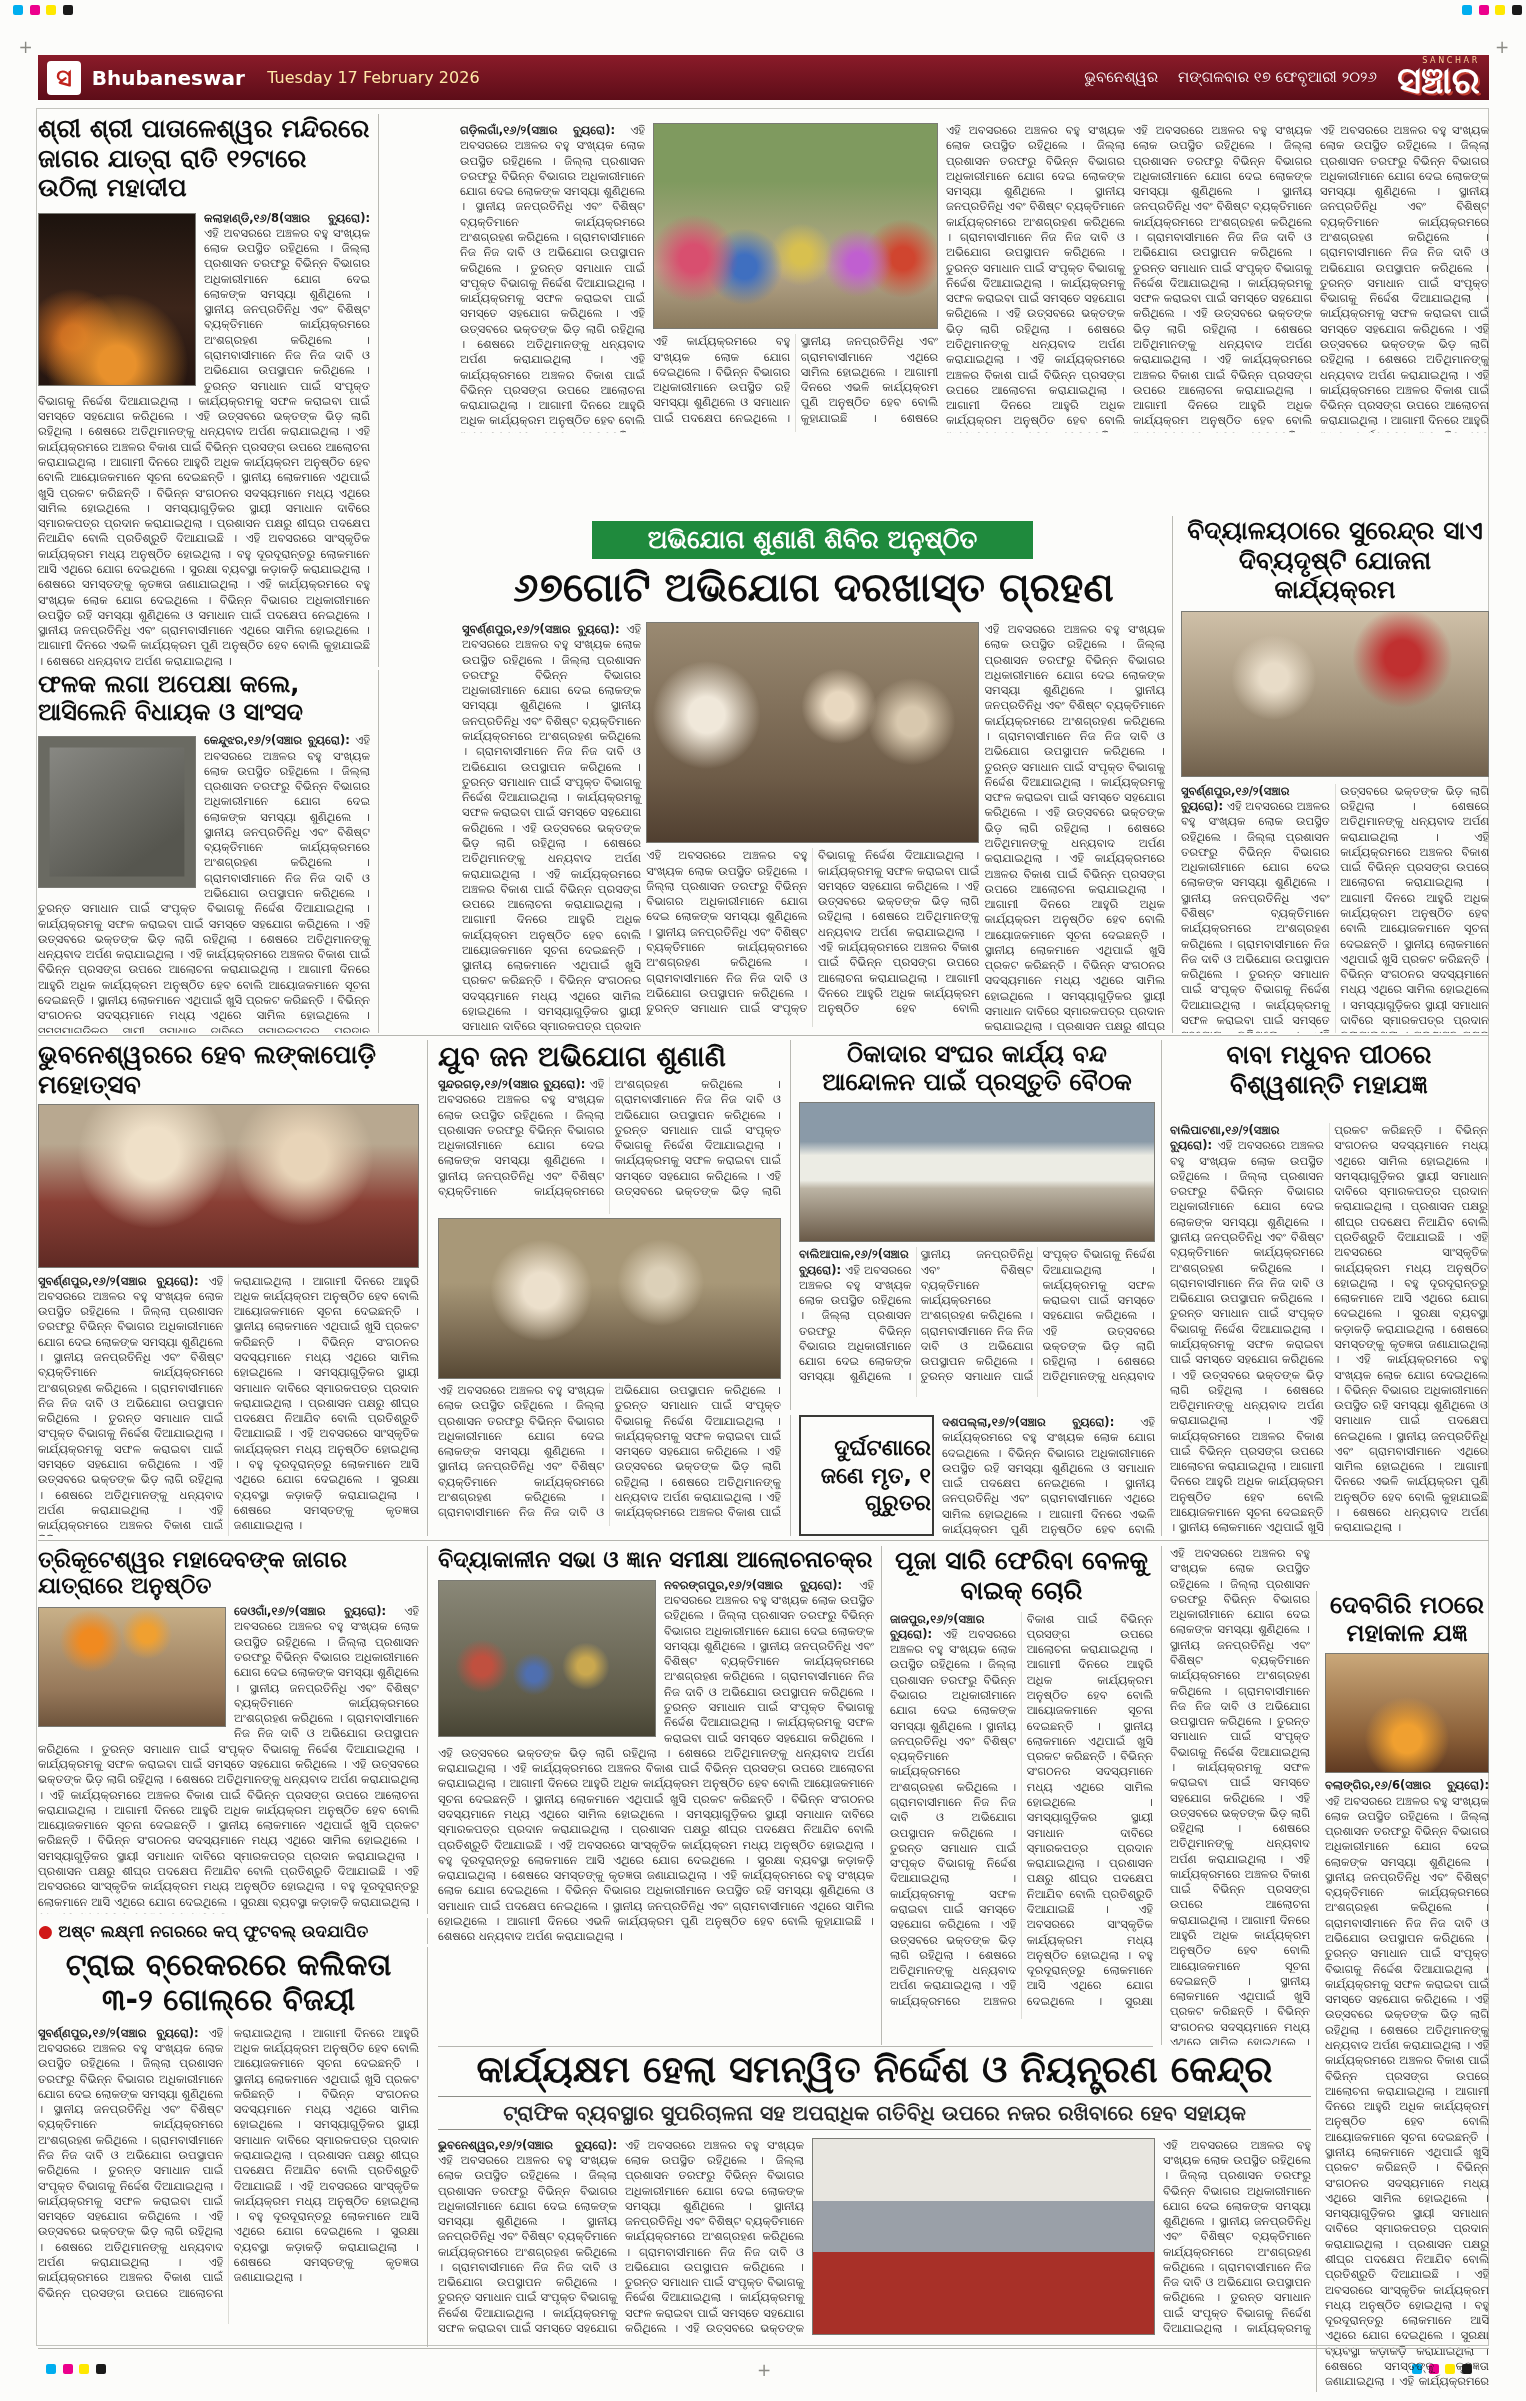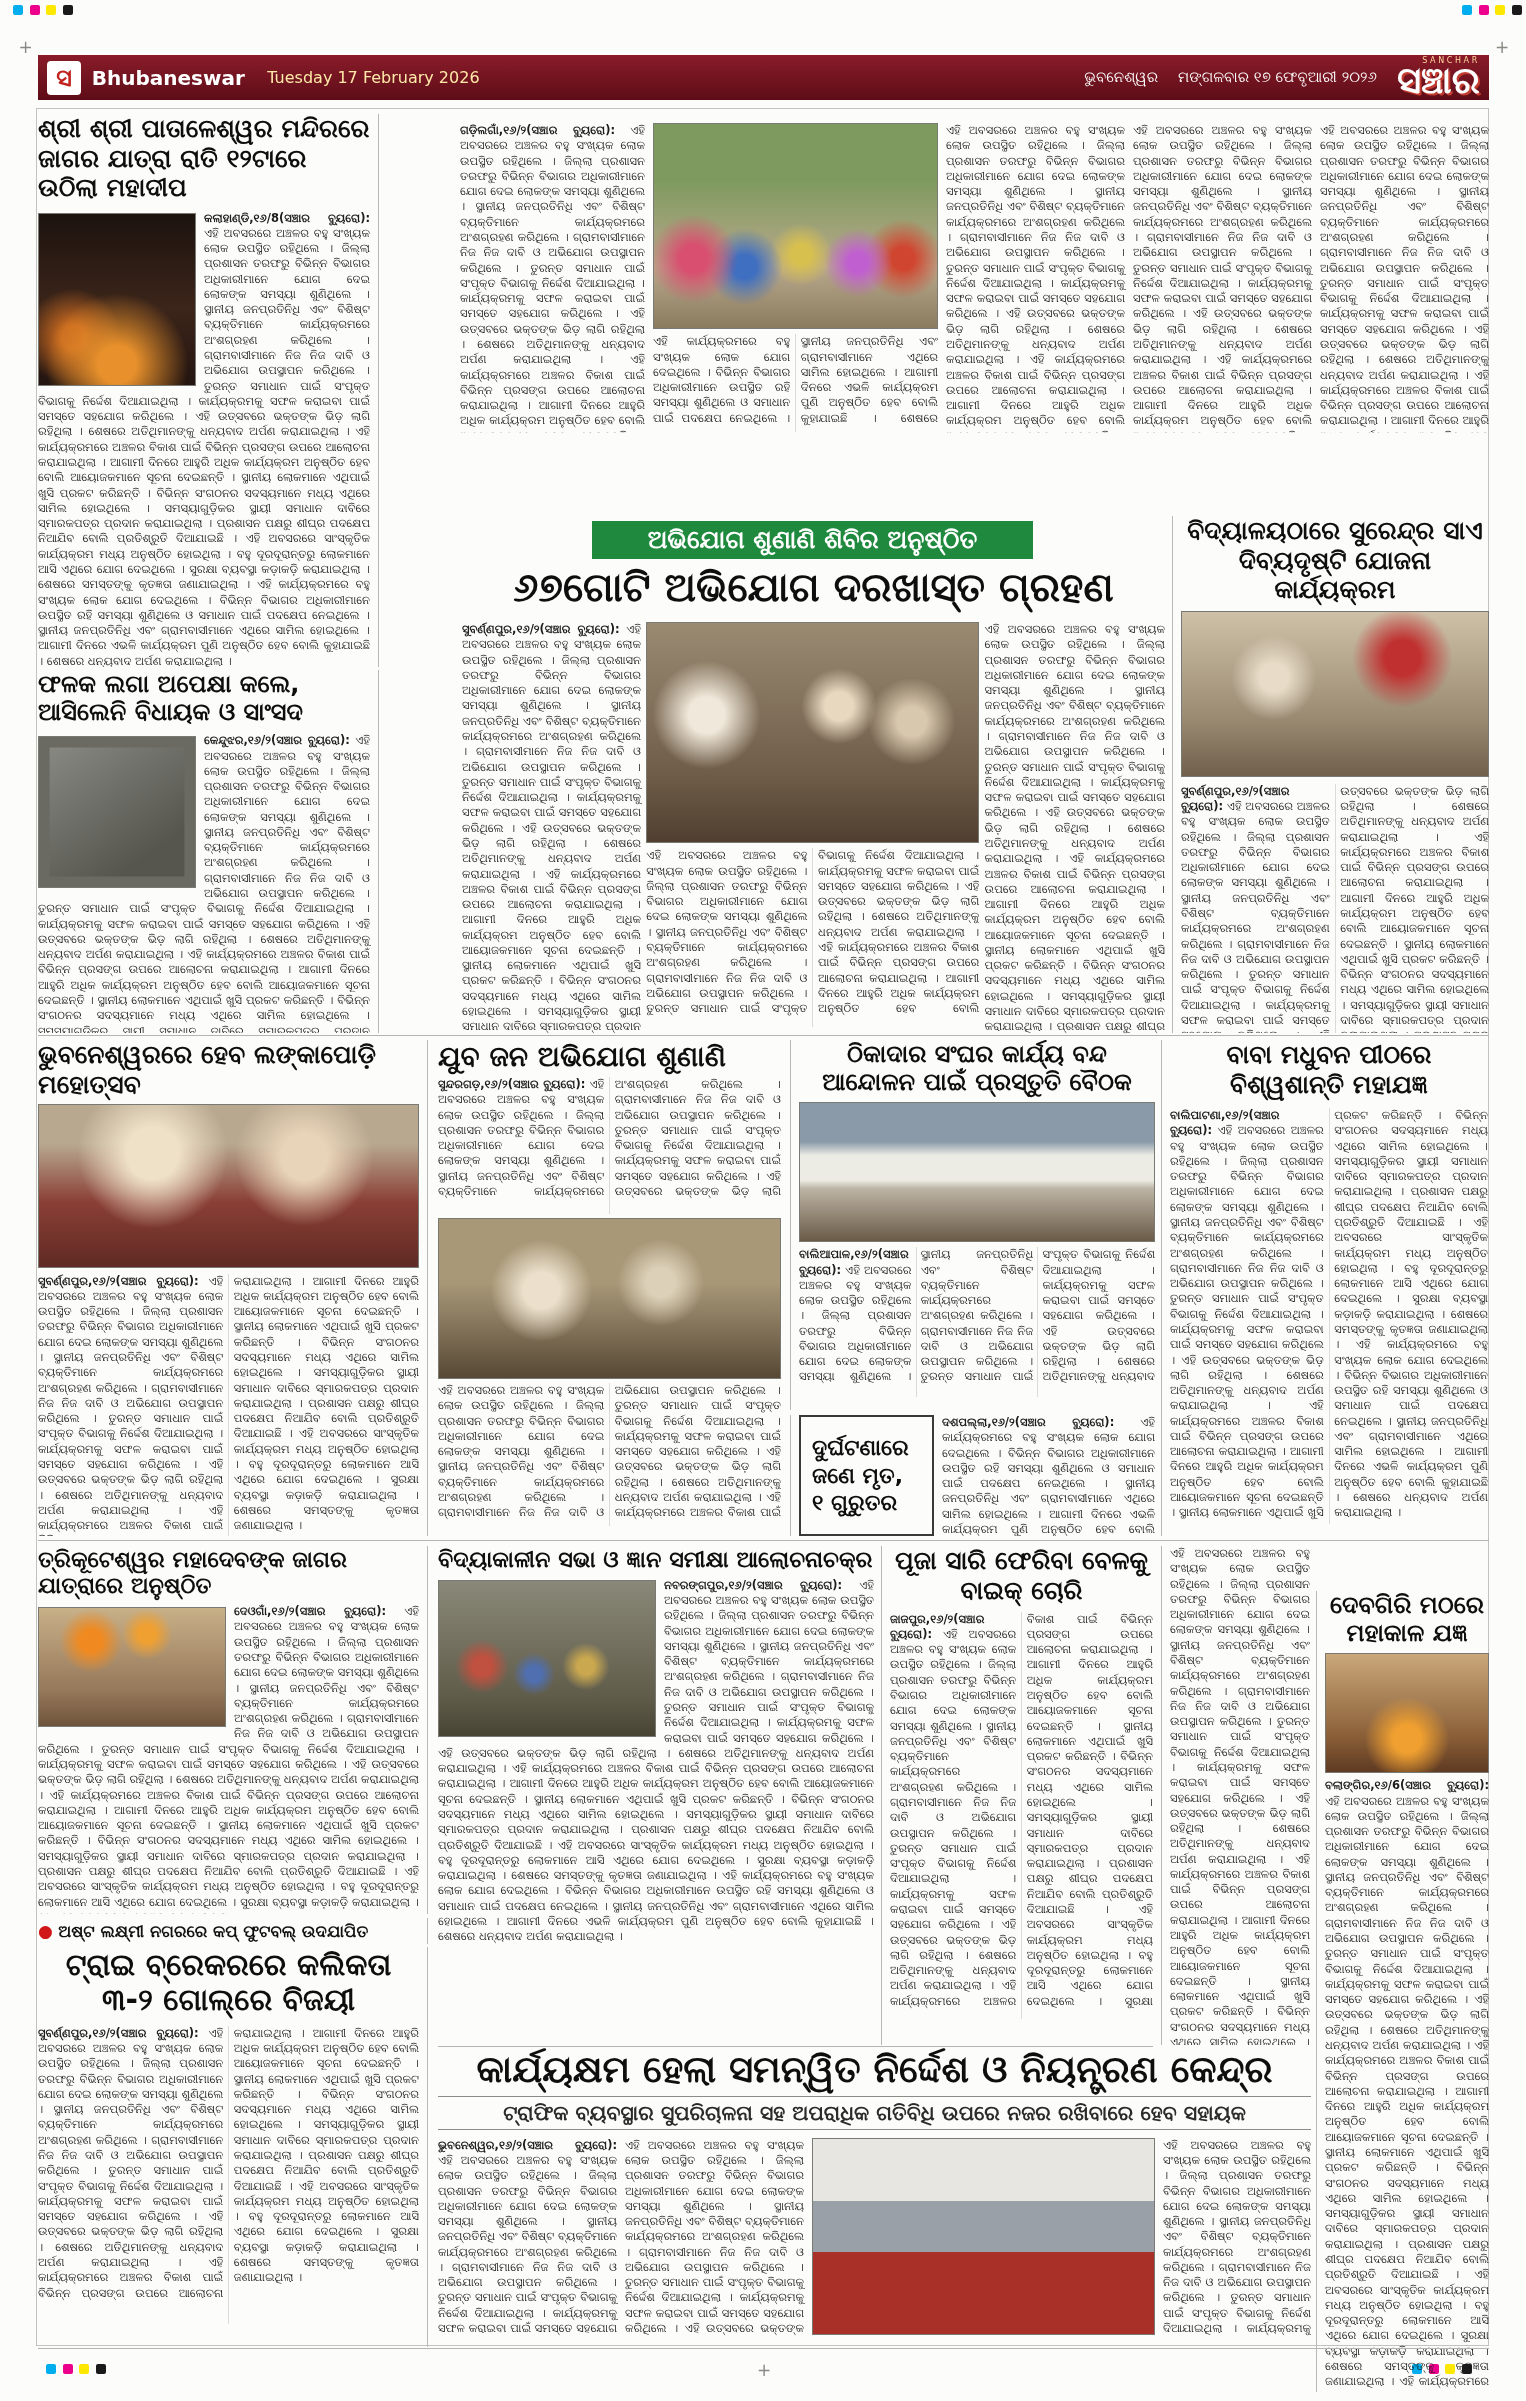--- a/index.html
+++ b/index.html
@@ -30,22 +30,22 @@
   .paper-logo{font-family:"DejaVu Sans",sans-serif;font-weight:800;font-size:37px;color:#fff;
               text-shadow:2px 2px 0 #c23b2e;line-height:.9;text-align:right}
   .paper-en{display:block;font-size:8px;letter-spacing:2.6px;color:#ffd9a0;text-shadow:none;font-weight:400;text-align:right}
   
   .greenbar{background:#1f8a3d;color:#fff;display:flex;align-items:center;justify-content:center;
             font-family:"DejaVu Sans",sans-serif;font-weight:700;font-size:25px}
   .subhead{font-family:"DejaVu Sans",sans-serif;font-weight:700;font-size:20.5px;color:#2b2b2b;text-align:center;
            border-top:1.3px solid #8c8c86;border-bottom:1.3px solid #8c8c86;padding:4px 0;margin-top:4px}
   .bullet-dot{color:#d01818;font-size:17px;margin-right:5.3px}
   .bullet-txt{font-family:"DejaVu Sans",sans-serif;font-weight:700;font-size:16.5px;color:#111}
-  .accbox{border:2px solid #3a3a36;padding:11px;font-family:"DejaVu Sans",sans-serif;font-weight:700;
-          font-size:22px;line-height:1.25;color:#0e0e0e;text-align:left;display:flex;align-items:center;justify-content:center}
+  .accbox{border:2px solid #3a3a36;padding:1px;font-family:"DejaVu Sans",sans-serif;font-weight:700;
+          font-size:22px;line-height:1.25;color:#0e0e0e;text-align:right;display:flex;align-items:center;justify-content:center}
   
   .ph-temple{background:radial-gradient(circle at 50% 88%,#e8912c 0 11%,rgba(0,0,0,0) 42%),
              radial-gradient(circle at 22% 72%,#c96a20 0 7%,rgba(0,0,0,0) 28%),
              linear-gradient(#1c130e,#3c251a 55%,#241510)}
   .ph-crowd{background:radial-gradient(circle at 14% 66%,#d84f6f 0 5%,rgba(0,0,0,0) 16%),
             radial-gradient(circle at 32% 70%,#3f6fc0 0 5%,rgba(0,0,0,0) 16%),
             radial-gradient(circle at 52% 64%,#d8c04f 0 5%,rgba(0,0,0,0) 16%),
             radial-gradient(circle at 72% 68%,#c05fd0 0 4%,rgba(0,0,0,0) 14%),
             radial-gradient(circle at 88% 66%,#d0452f 0 4%,rgba(0,0,0,0) 14%),
             linear-gradient(#7f9a5f 0 28%,#b9a98c 70%,#8a7a5e)}
@@ -213,21 +213,21 @@
   <section class="blk bl" style="left:790px;top:1415px;width:365px;height:121px">
     <div style="display:flex;gap:8px;height:100%">
       <div class="accbox" style="width:135px;height:100%">ଦୁର୍ଘଟଣାରେ ଜଣେ ମୃତ, ୧ ଗୁରୁତର</div>
       <p class="body" style="flex:1"><b class="dl">ଦଶପଲ୍ଲା,୧୬/୨(ସଞ୍ଚାର ବ୍ୟୁରୋ):</b>
         <span>ଏହି କାର୍ଯ୍ୟକ୍ରମରେ ବହୁ ସଂଖ୍ୟକ ଲୋକ ଯୋଗ ଦେଇଥିଲେ । ବିଭିନ୍ନ ବିଭାଗର ଅଧିକାରୀମାନେ ଉପସ୍ଥିତ ରହି ସମସ୍ୟା ଶୁଣିଥିଲେ ଓ ସମାଧାନ ପାଇଁ ପଦକ୍ଷେପ ନେଇଥିଲେ । ସ୍ଥାନୀୟ ଜନପ୍ରତିନିଧି ଏବଂ ଗ୍ରାମବାସୀମାନେ ଏଥିରେ ସାମିଲ ହୋଇଥିଲେ । ଆଗାମୀ ଦିନରେ ଏଭଳି କାର୍ଯ୍ୟକ୍ରମ ପୁଣି ଅନୁଷ୍ଠିତ ହେବ ବୋଲି କୁହାଯାଇଛି । ଶେଷରେ ଧନ୍ୟବାଦ ଅର୍ପଣ କରାଯାଇଥିଲା ।</span></p>
     </div>
   </section>
 
   <section class="blk bl" style="left:1161px;top:1040px;width:327px;height:496px">
     <h2 class="hl center" style="font-size:25px">ବାବା ମଧୁବନ ପୀଠରେ ବିଶ୍ୱଶାନ୍ତି ମହାଯଜ୍ଞ</h2>
-    <p class="body cols2" style="height:416px;margin-top:9px;overflow:hidden"><b class="dl">ବାଲିପାଟଣା,୧୬/୨(ସଞ୍ଚାର ବ୍ୟୁରୋ):</b>
+    <p class="body cols2" style="height:416px;margin-top:24px;overflow:hidden"><b class="dl">ବାଲିପାଟଣା,୧୬/୨(ସଞ୍ଚାର ବ୍ୟୁରୋ):</b>
       <span>ଏହି ଅବସରରେ ଅଞ୍ଚଳର ବହୁ ସଂଖ୍ୟକ ଲୋକ ଉପସ୍ଥିତ ରହିଥିଲେ । ଜିଲ୍ଲା ପ୍ରଶାସନ ତରଫରୁ ବିଭିନ୍ନ ବିଭାଗର ଅଧିକାରୀମାନେ ଯୋଗ ଦେଇ ଲୋକଙ୍କ ସମସ୍ୟା ଶୁଣିଥିଲେ । ସ୍ଥାନୀୟ ଜନପ୍ରତିନିଧି ଏବଂ ବିଶିଷ୍ଟ ବ୍ୟକ୍ତିମାନେ କାର୍ଯ୍ୟକ୍ରମରେ ଅଂଶଗ୍ରହଣ କରିଥିଲେ । ଗ୍ରାମବାସୀମାନେ ନିଜ ନିଜ ଦାବି ଓ ଅଭିଯୋଗ ଉପସ୍ଥାପନ କରିଥିଲେ । ତୁରନ୍ତ ସମାଧାନ ପାଇଁ ସଂପୃକ୍ତ ବିଭାଗକୁ ନିର୍ଦ୍ଦେଶ ଦିଆଯାଇଥିଲା । କାର୍ଯ୍ୟକ୍ରମକୁ ସଫଳ କରାଇବା ପାଇଁ ସମସ୍ତେ ସହଯୋଗ କରିଥିଲେ । ଏହି ଉତ୍ସବରେ ଭକ୍ତଙ୍କ ଭିଡ଼ ଲାଗି ରହିଥିଲା । ଶେଷରେ ଅତିଥିମାନଙ୍କୁ ଧନ୍ୟବାଦ ଅର୍ପଣ କରାଯାଇଥିଲା । ଏହି କାର୍ଯ୍ୟକ୍ରମରେ ଅଞ୍ଚଳର ବିକାଶ ପାଇଁ ବିଭିନ୍ନ ପ୍ରସଙ୍ଗ ଉପରେ ଆଲୋଚନା କରାଯାଇଥିଲା । ଆଗାମୀ ଦିନରେ ଆହୁରି ଅଧିକ କାର୍ଯ୍ୟକ୍ରମ ଅନୁଷ୍ଠିତ ହେବ ବୋଲି ଆୟୋଜକମାନେ ସୂଚନା ଦେଇଛନ୍ତି । ସ୍ଥାନୀୟ ଲୋକମାନେ ଏଥିପାଇଁ ଖୁସି ପ୍ରକଟ କରିଛନ୍ତି । ବିଭିନ୍ନ ସଂଗଠନର ସଦସ୍ୟମାନେ ମଧ୍ୟ ଏଥିରେ ସାମିଲ ହୋଇଥିଲେ । ସମସ୍ୟାଗୁଡ଼ିକର ସ୍ଥାୟୀ ସମାଧାନ ଦାବିରେ ସ୍ମାରକପତ୍ର ପ୍ରଦାନ କରାଯାଇଥିଲା । ପ୍ରଶାସନ ପକ୍ଷରୁ ଶୀଘ୍ର ପଦକ୍ଷେପ ନିଆଯିବ ବୋଲି ପ୍ରତିଶ୍ରୁତି ଦିଆଯାଇଛି । ଏହି ଅବସରରେ ସାଂସ୍କୃତିକ କାର୍ଯ୍ୟକ୍ରମ ମଧ୍ୟ ଅନୁଷ୍ଠିତ ହୋଇଥିଲା । ବହୁ ଦୂରଦୂରାନ୍ତରୁ ଲୋକମାନେ ଆସି ଏଥିରେ ଯୋଗ ଦେଇଥିଲେ । ସୁରକ୍ଷା ବ୍ୟବସ୍ଥା କଡ଼ାକଡ଼ି କରାଯାଇଥିଲା । ଶେଷରେ ସମସ୍ତଙ୍କୁ କୃତଜ୍ଞତା ଜଣାଯାଇଥିଲା ।</span>
       <span>ଏହି କାର୍ଯ୍ୟକ୍ରମରେ ବହୁ ସଂଖ୍ୟକ ଲୋକ ଯୋଗ ଦେଇଥିଲେ । ବିଭିନ୍ନ ବିଭାଗର ଅଧିକାରୀମାନେ ଉପସ୍ଥିତ ରହି ସମସ୍ୟା ଶୁଣିଥିଲେ ଓ ସମାଧାନ ପାଇଁ ପଦକ୍ଷେପ ନେଇଥିଲେ । ସ୍ଥାନୀୟ ଜନପ୍ରତିନିଧି ଏବଂ ଗ୍ରାମବାସୀମାନେ ଏଥିରେ ସାମିଲ ହୋଇଥିଲେ । ଆଗାମୀ ଦିନରେ ଏଭଳି କାର୍ଯ୍ୟକ୍ରମ ପୁଣି ଅନୁଷ୍ଠିତ ହେବ ବୋଲି କୁହାଯାଇଛି । ଶେଷରେ ଧନ୍ୟବାଦ ଅର୍ପଣ କରାଯାଇଥିଲା ।</span></p>
   </section>
 
   <div class="rule" style="left:38px;top:1540px;width:1451px;height:0.7px"></div>
 
   <section class="blk br" style="left:38px;top:1546px;width:390px;height:368px">
     <h2 class="hl" style="font-size:22.4px">ତ୍ରିକୂଟେଶ୍ୱର ମହାଦେବଙ୍କ ଜାଗର ଯାତ୍ରାରେ ଅନୁଷ୍ଠିତ</h2>
     <div style="margin-top:5.3px">
       <div class="photo ph-flags fl" style="width:188px;height:120px"></div>

